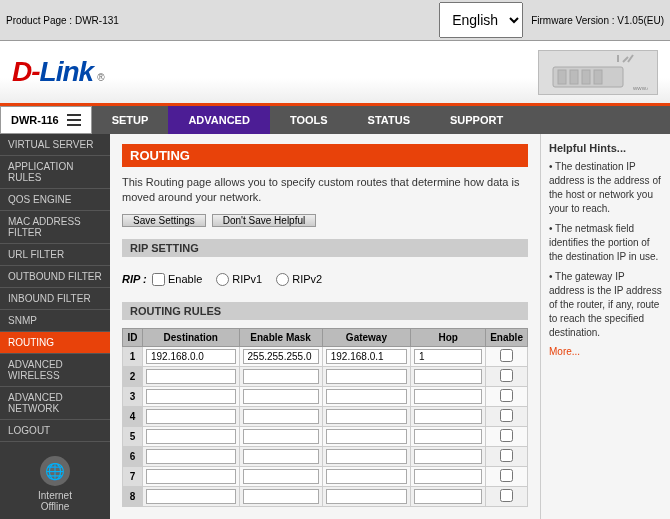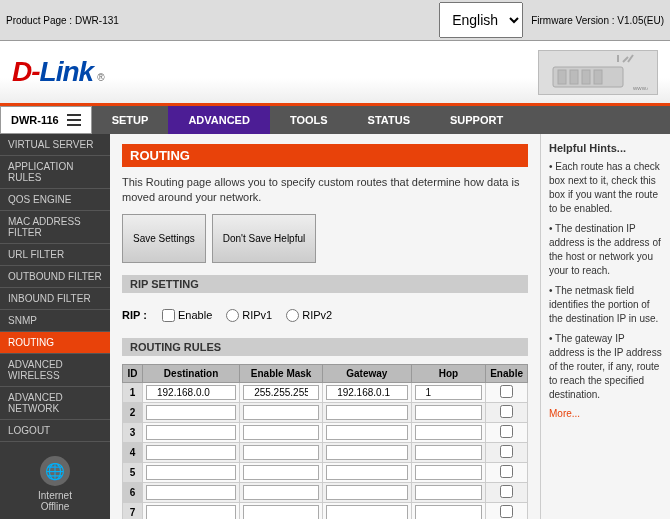--- a/index.html
+++ b/index.html
@@ -152,21 +152,21 @@
       margin-bottom: 8px;
       line-height: 1.4;
     }
 
     .btn-row {
       display: flex;
       gap: 6px;
       margin-bottom: 12px;
     }
     .btn {
-      padding: 18px 10px;
+      padding: 0 10px;
       font-size: 10px;
       background: linear-gradient(to bottom, #eee, #ccc);
       border: 1px solid #999;
       cursor: pointer;
     }
 
     
     .subsection-title {
       background: #ccc;
       color: #333;
@@ -178,22 +178,22 @@
     }
 
     .rip-row {
       display: flex;
       align-items: center;
       padding: 8px 0;
       margin-bottom: 8px;
     }
     .rip-label {
       font-weight: bold;
-      margin-right: 10px;
       min-width: 30px;
+      font-style: italic;
     }
     .rip-options { display: flex; align-items: center; gap: 14px; }
     .radio-label { display: flex; align-items: center; gap: 3px; font-size: 11px; }
 
     
     .routing-table {
       width: 100%;
       border-collapse: collapse;
       font-size: 10px;
     }
@@ -211,21 +211,21 @@
       background: #f9f9f9;
     }
     .routing-table td:first-child {
       background: #ddd;
       font-weight: bold;
       width: 20px;
     }
     .routing-table input[type="text"] {
       width: 100%;
       border: 1px solid #aaa;
-      padding: 1px 10px;
+      padding: 1px 4px;
       font-size: 10px;
     }
     .routing-table input[type="checkbox"] {
       margin: 0;
     }
     .routing-table tr:nth-child(even) td { background: #f0f0f0; }
     .routing-table tr:nth-child(even) td:first-child { background: #ccc; }
 
     
     .hints-panel {
@@ -435,20 +435,19 @@
             <td><input type="text" style=""></td>
             <td><input type="checkbox" style=""></td>
           </tr>
         </tbody>
     </table>
 
   </div>
 
   <div class="hints-panel">
     <div class="hints-title">Helpful Hints...</div>
-    <div class="hint-item">Each route has a check box next to it, check this box if you want the route to be enabled.</div>
     <div class="hint-item">The destination IP address is the address of the host or network you your to reach.</div>
     <div class="hint-item">The netmask field identifies the portion of the destination IP in use.</div>
     <div class="hint-item">The gateway IP address is the IP address of the router, if any, route to reach the specified destination.</div>
     <div class="more-link">More...</div>
   </div>
 
 </div>
 
 </body></html>

